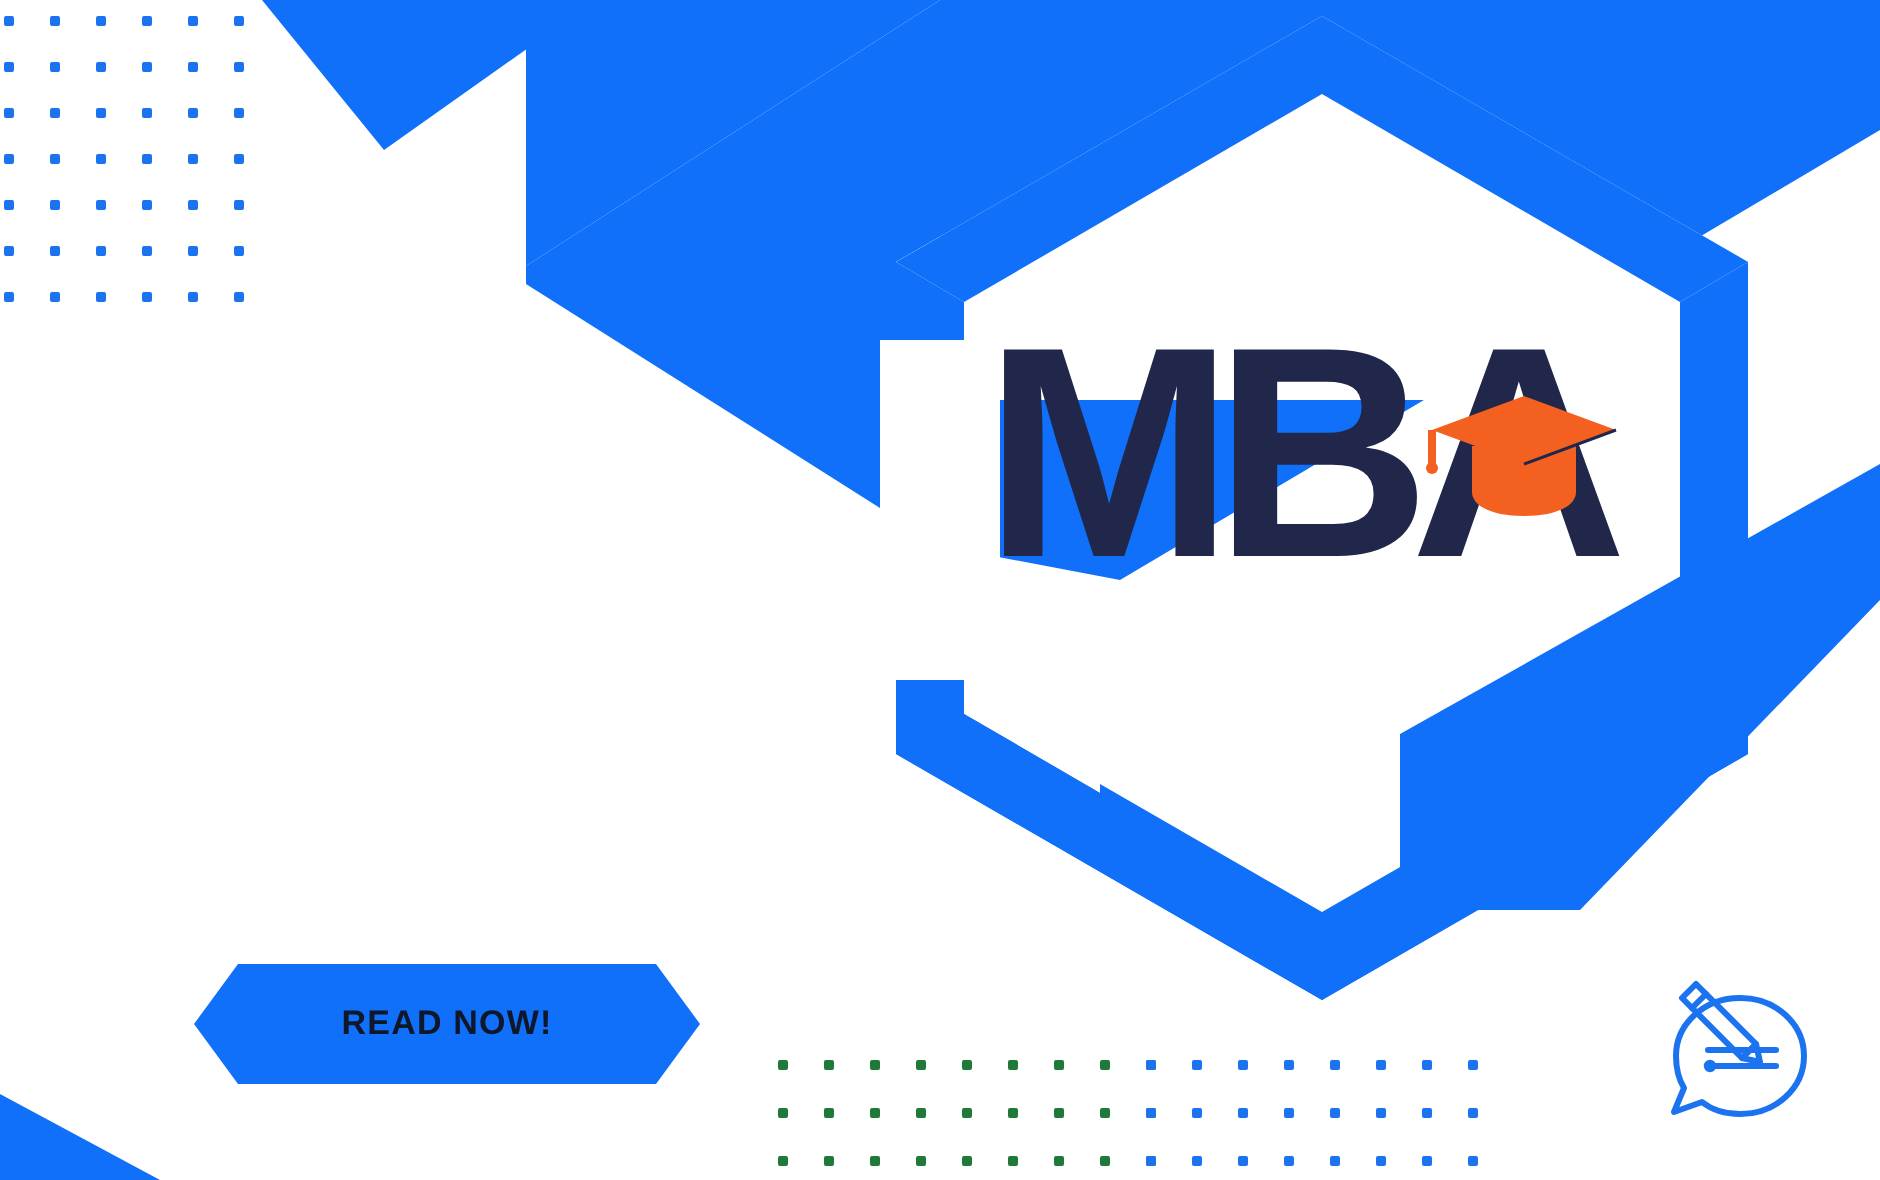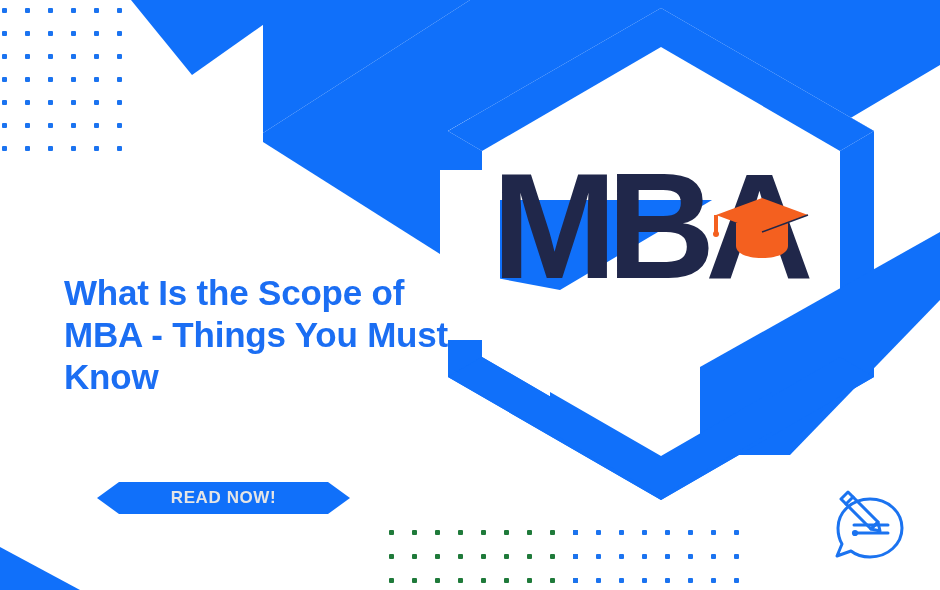--- a/index.html
+++ b/index.html
@@ -84,26 +84,26 @@
     letter-spacing: -0.2px;
     color: #1b6ef3;
   }
 
   
   #read-now-button {
     position: absolute;
     left: 97px;
     top: 482px;
     width: 253px;
-    height: 32px;
+    height: 60px;
     border: none;
     padding: 0;
     cursor: pointer;
     background: #1070fa;
-    color: #e5e5e5;
+    color: #0f172a;
     font-family: "Liberation Sans", sans-serif;
     font-size: 17px;
     font-weight: bold;
     letter-spacing: 0.6px;
     display: flex;
     align-items: center;
     justify-content: center;
     clip-path: polygon(22px 0, calc(100% - 22px) 0, 100% 50%, calc(100% - 22px) 100%, 22px 100%, 0 50%);
   }
 
@@ -219,21 +219,20 @@
 
     <g transform="translate(228,48)">
       <polygon fill="#f4601f" points="42,0 88,17 42,34 -4,17"></polygon>
       <path fill="#f4601f" d="M 16 25 L 68 25 L 68 48 C 68 55 58 60 42 60 C 26 60 16 55 16 48 Z"></path>
       <line x1="-4" y1="17" x2="-4" y2="34" stroke="#f4601f" stroke-width="4"></line>
       <circle cx="-4" cy="36" r="3" fill="#f4601f"></circle>
       <path fill="none" stroke="#20274a" stroke-width="1.5" d="M 42 34 L 88 17"></path>
     </g>
   </svg>
 
-  <h1 id="headline">What Is the Scope of MBA - Things You Must Know</h1>
 
   <button id="read-now-button">
     <span>READ NOW!</span>
   </button>
 
   <div class="dot-grid" id="dot-grid-bottom-green">
       <span class="dot" style="background: rgb(31, 122, 58);"></span>
       <span class="dot" style="background: rgb(31, 122, 58);"></span>
       <span class="dot" style="background: rgb(31, 122, 58);"></span>
       <span class="dot" style="background: rgb(31, 122, 58);"></span>

